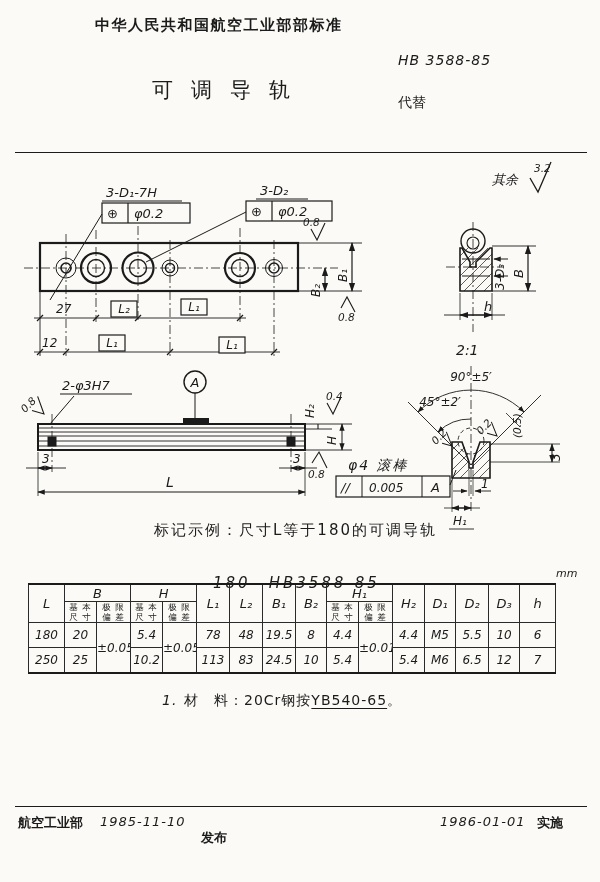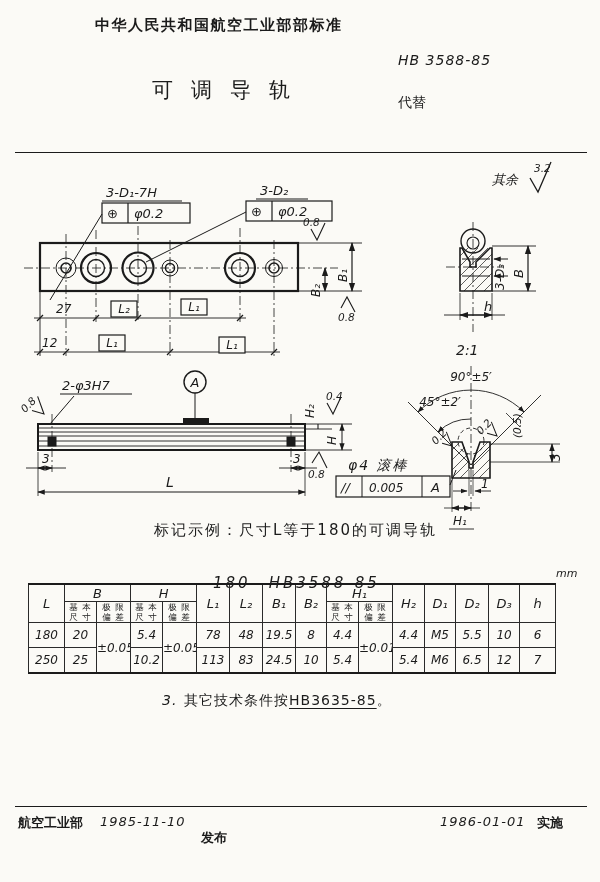--- a/index.html
+++ b/index.html
@@ -408,22 +408,22 @@
       <td>M6</td>
       <td>6.5</td>
       <td>12</td>
       <td>7</td>
     </tr>
   </tbody>
     </table>
 </div>
 
 <div class="abs" style="left:162px;top:692px;">
-  <div class="note">
-    <span class="no">3.</span><span>其它技术条件按</span><u>HB3635-85</u><span>。</span>
+  <div class="note" style="margin-bottom:7px;">
+    <span class="no">1.</span><span>材　料：20Cr钢按</span><u>YB540-65</u><span>。</span>
   </div>
 </div>
 
 <div class="abs rule" style="left:15px;top:806px;width:572px;"></div>
 <div class="abs ftr ftr-org" style="left:18px;top:814px;">航空工业部</div>
 <div class="abs ftr ftr-date" style="left:100px;top:814px;">1985-11-10</div>
 <div class="abs ftr ftr-verb" style="left:201px;top:814px;margin-top:15px;">发布</div>
 <div class="abs ftr ftr-date" style="left:440px;top:814px;">1986-01-01</div>
 <div class="abs ftr ftr-verb" style="left:537px;top:814px;">实施</div>
 

